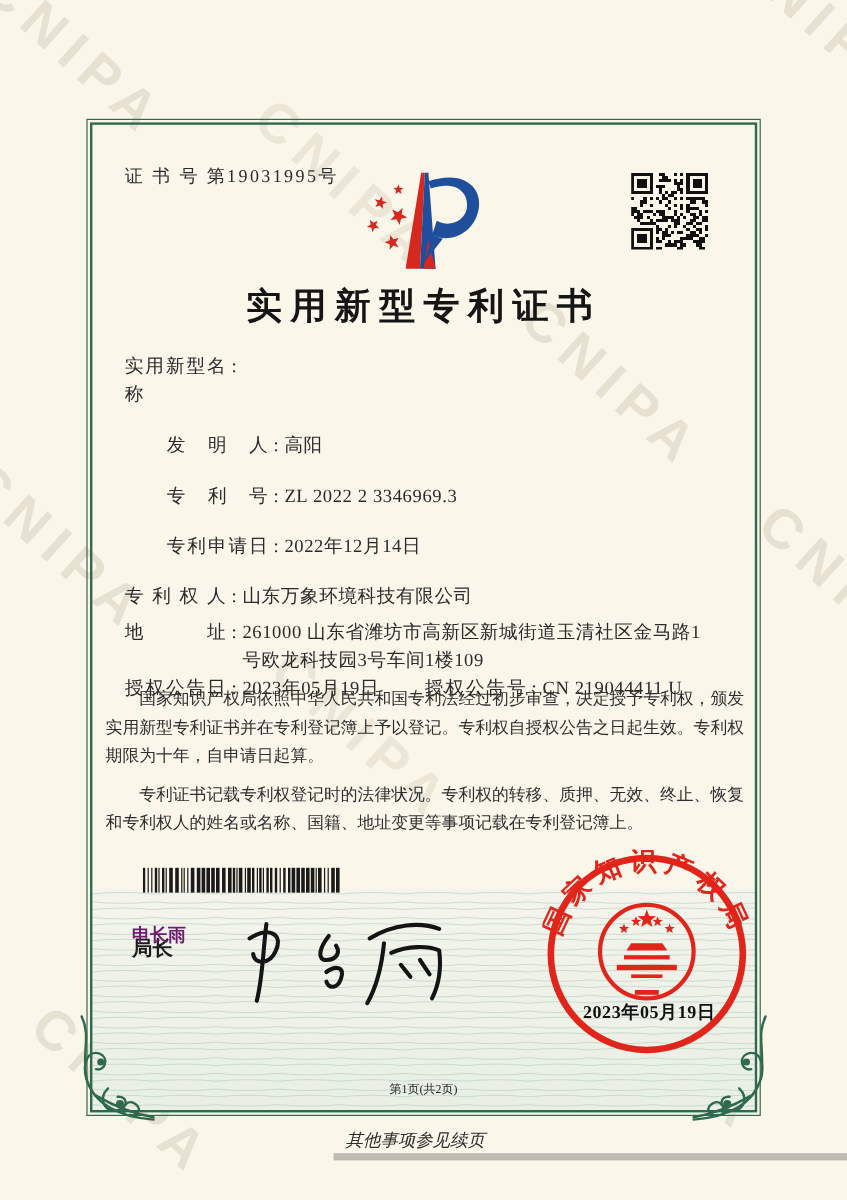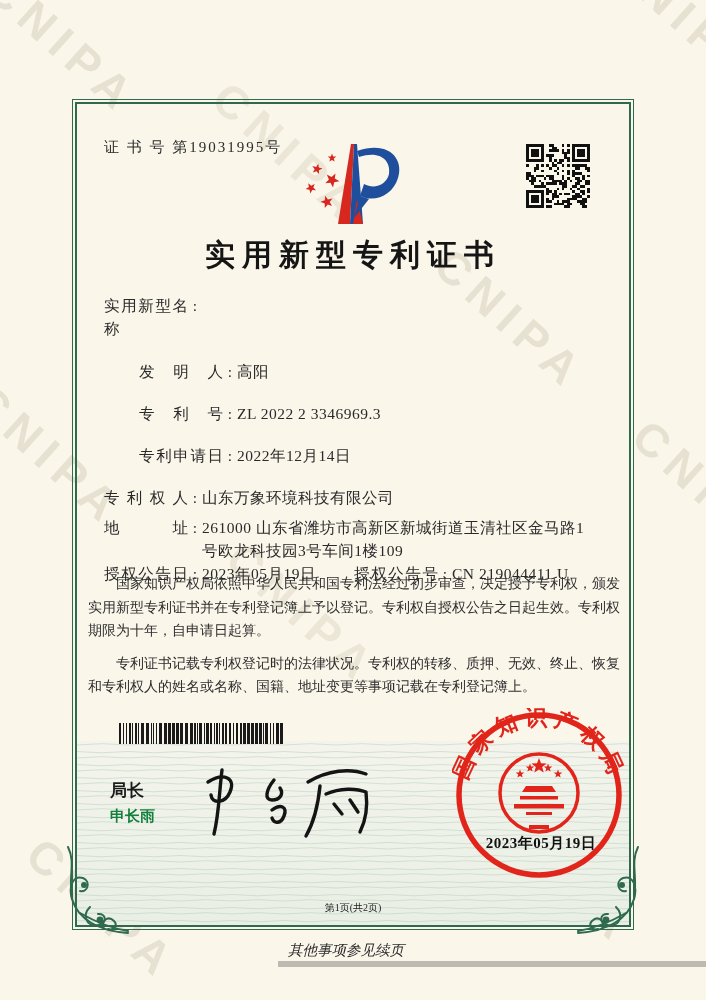--- a/index.html
+++ b/index.html
@@ -29,22 +29,22 @@
   .fvalue{letter-spacing:0.5px;}
   .mb20{margin-bottom:20px;} .mb19{margin-bottom:19px;margin-left:35px;} .mb7{margin-bottom:7px;} .mb0{margin-bottom:0;}
   .addr-val{max-width:392px;}
   .gval1{flex:0 0 152px;}
   .paras{position:absolute;left:88px;top:572px;width:532px;font-size:14px;line-height:23.5px;
          color:#2e2e2e;}
   .paras p{margin:0 0 9px 0;text-indent:2em;}
   .barcode{position:absolute;left:119px;top:723px;width:166px;height:21px;}
   .sig-title{position:absolute;left:110px;top:779px;font-family:Liberation Mono, monospace;
              font-weight:bold;font-size:17px;color:#1c1c1c;}
-  .sig-name{position:absolute;left:110px;top:807px;font-family:"Liberation Sans","DejaVu Sans",sans-serif;
-            font-weight:bold;font-size:15px;color:#15803d;}
+  .sig-name{position:absolute;left:110px;top:770px;font-family:"Liberation Sans","DejaVu Sans",sans-serif;
+            font-weight:bold;font-size:15px;color:#701a75;}
   .signature{position:absolute;left:188px;top:756px;}
   .seal{position:absolute;left:452px;top:708px;width:175px;height:175px;}
   .seal-date{position:absolute;left:24px;top:126px;width:130px;text-align:center;font-size:15px;
              font-weight:bold;color:#111;letter-spacing:0.5px;}
   .page-ind{position:absolute;left:0;right:0;top:901px;text-align:center;font-size:10px;color:#222;}
   .orn{position:absolute;width:72px;height:95px;}
   .ornL{left:60px;top:841px;} .ornR{left:574px;top:841px;transform:scaleX(-1);}
   .foot-note{position:absolute;left:0;right:14px;top:941px;text-align:center;font-size:14.5px;
              font-style:italic;color:#2c2c2c;}
   .gray-strip{position:absolute;left:278px;top:961px;width:428px;height:6px;background:#bfbab1;}

